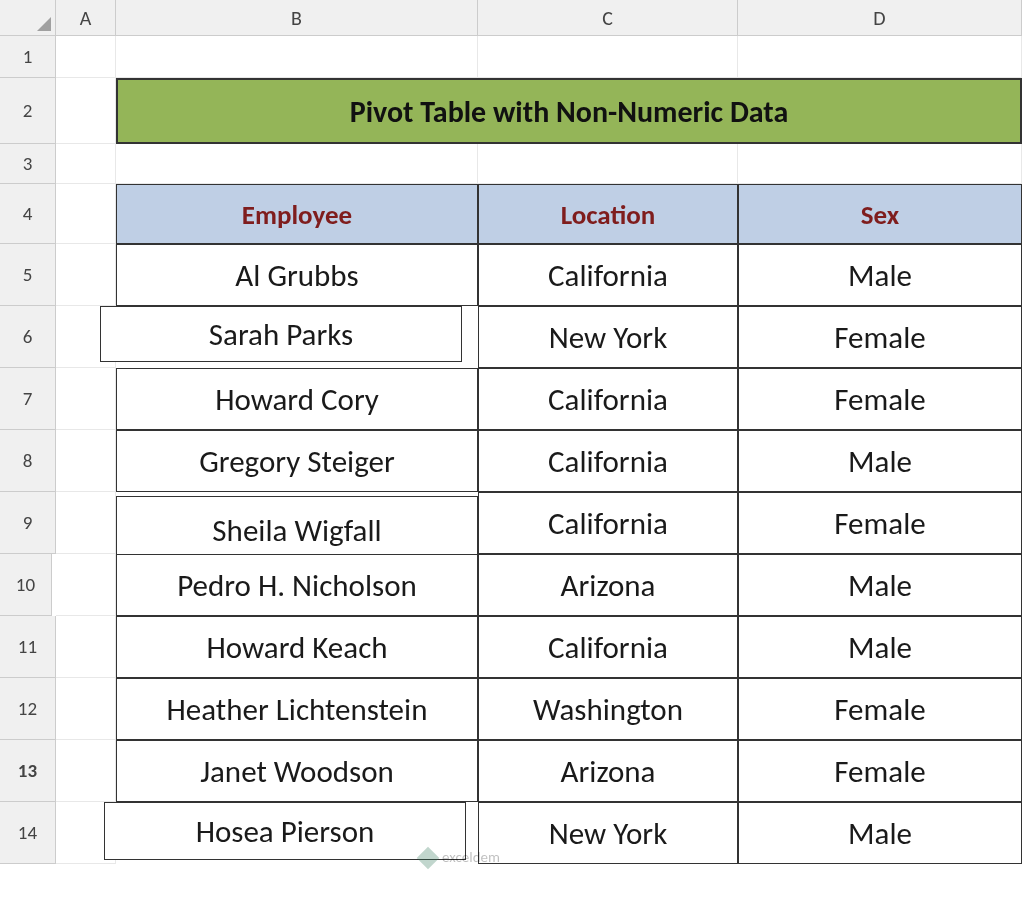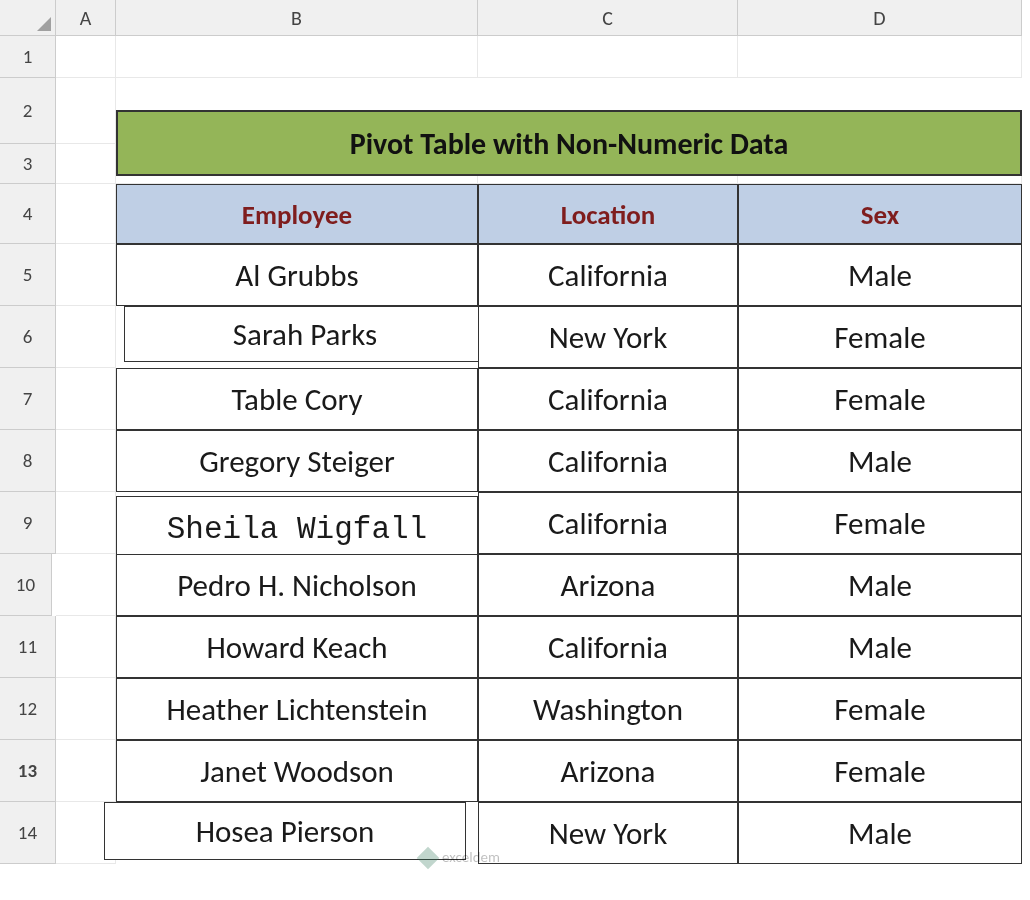--- a/index.html
+++ b/index.html
@@ -29,21 +29,20 @@
     .title-cell {
       flex: 1;
       background: #94b558;
       display: flex;
       align-items: center;
       justify-content: center;
       font-size: 30px;
       font-weight: bold;
       color: #111;
       border: 2px solid #333;
-      margin-top: 32px;
     }
     .table-header-cell {
       background: #bfcfe5;
       border: 1px solid #333;
       display: flex;
       align-items: center;
       justify-content: center;
       font-size: 27px;
       font-weight: bold;
       color: #7f1d1d;
@@ -159,30 +158,30 @@
     <div class="blank-cell" style="left: 116px; top: 144px; width: 362px; height: 40px; position: absolute;"></div>
     <div class="blank-cell" style="left: 478px; top: 144px; width: 260px; height: 40px; position: absolute;"></div>
     <div class="blank-cell" style="left: 738px; top: 144px; width: 284px; height: 40px; position: absolute;"></div>
     <div class="title-cell abs" style="left: 116px; top: 78px; width: 906px; height: 66px; position: absolute;">Pivot Table with Non-Numeric Data</div>
     <div class="table-header-cell abs" style="left: 116px; top: 184px; width: 362px; height: 60px; position: absolute;">Employee</div>
     <div class="table-header-cell abs" style="left: 478px; top: 184px; width: 260px; height: 60px; position: absolute;">Location</div>
     <div class="table-header-cell abs" style="left: 738px; top: 184px; width: 284px; height: 60px; position: absolute;">Sex</div>
     <div class="data-cell abs" style="left: 116px; top: 244px; width: 362px; height: 62px; position: absolute;">Al Grubbs</div>
     <div class="data-cell abs" style="left: 478px; top: 244px; width: 260px; height: 62px; position: absolute;">California</div>
     <div class="data-cell abs" style="left: 738px; top: 244px; width: 284px; height: 62px; position: absolute;">Male</div>
-    <div class="data-cell abs" style="left: 124px; top: 306px; width: 362px; height: 56px; position: absolute;">Sarah Parks</div>
+    <div class="data-cell abs" style="left: 100px; top: 306px; width: 362px; height: 56px; position: absolute;">Sarah Parks</div>
     <div class="data-cell abs" style="left: 478px; top: 306px; width: 260px; height: 62px; position: absolute;">New York</div>
     <div class="data-cell abs" style="left: 738px; top: 306px; width: 284px; height: 62px; position: absolute;">Female</div>
-    <div class="data-cell abs" style="left: 116px; top: 368px; width: 362px; height: 62px; position: absolute;">Table Cory</div>
+    <div class="data-cell abs" style="left: 116px; top: 368px; width: 362px; height: 62px; position: absolute;">Howard Cory</div>
     <div class="data-cell abs" style="left: 478px; top: 368px; width: 260px; height: 62px; position: absolute;">California</div>
     <div class="data-cell abs" style="left: 738px; top: 368px; width: 284px; height: 62px; position: absolute;">Female</div>
     <div class="data-cell abs" style="left: 116px; top: 430px; width: 362px; height: 62px; position: absolute;">Gregory Steiger</div>
     <div class="data-cell abs" style="left: 478px; top: 430px; width: 260px; height: 62px; position: absolute;">California</div>
     <div class="data-cell abs" style="left: 738px; top: 430px; width: 284px; height: 62px; position: absolute;">Male</div>
-    <div class="data-cell abs" style="left: 116px; top: 496px; width: 362px; height: 67px; position: absolute; font-family: Liberation Mono, monospace;">Sheila Wigfall</div>
+    <div class="data-cell abs" style="left: 116px; top: 496px; width: 362px; height: 67px; position: absolute;">Sheila Wigfall</div>
     <div class="data-cell abs" style="left: 478px; top: 492px; width: 260px; height: 62px; position: absolute;">California</div>
     <div class="data-cell abs" style="left: 738px; top: 492px; width: 284px; height: 62px; position: absolute;">Female</div>
     <div class="data-cell abs" style="left: 116px; top: 554px; width: 362px; height: 62px; position: absolute;">Pedro H. Nicholson</div>
     <div class="data-cell abs" style="left: 478px; top: 554px; width: 260px; height: 62px; position: absolute;">Arizona</div>
     <div class="data-cell abs" style="left: 738px; top: 554px; width: 284px; height: 62px; position: absolute;">Male</div>
     <div class="data-cell abs" style="left: 116px; top: 616px; width: 362px; height: 62px; position: absolute;">Howard Keach</div>
     <div class="data-cell abs" style="left: 478px; top: 616px; width: 260px; height: 62px; position: absolute;">California</div>
     <div class="data-cell abs" style="left: 738px; top: 616px; width: 284px; height: 62px; position: absolute;">Male</div>
     <div class="data-cell abs" style="left: 116px; top: 678px; width: 362px; height: 62px; position: absolute;">Heather Lichtenstein</div>
     <div class="data-cell abs" style="left: 478px; top: 678px; width: 260px; height: 62px; position: absolute;">Washington</div>

